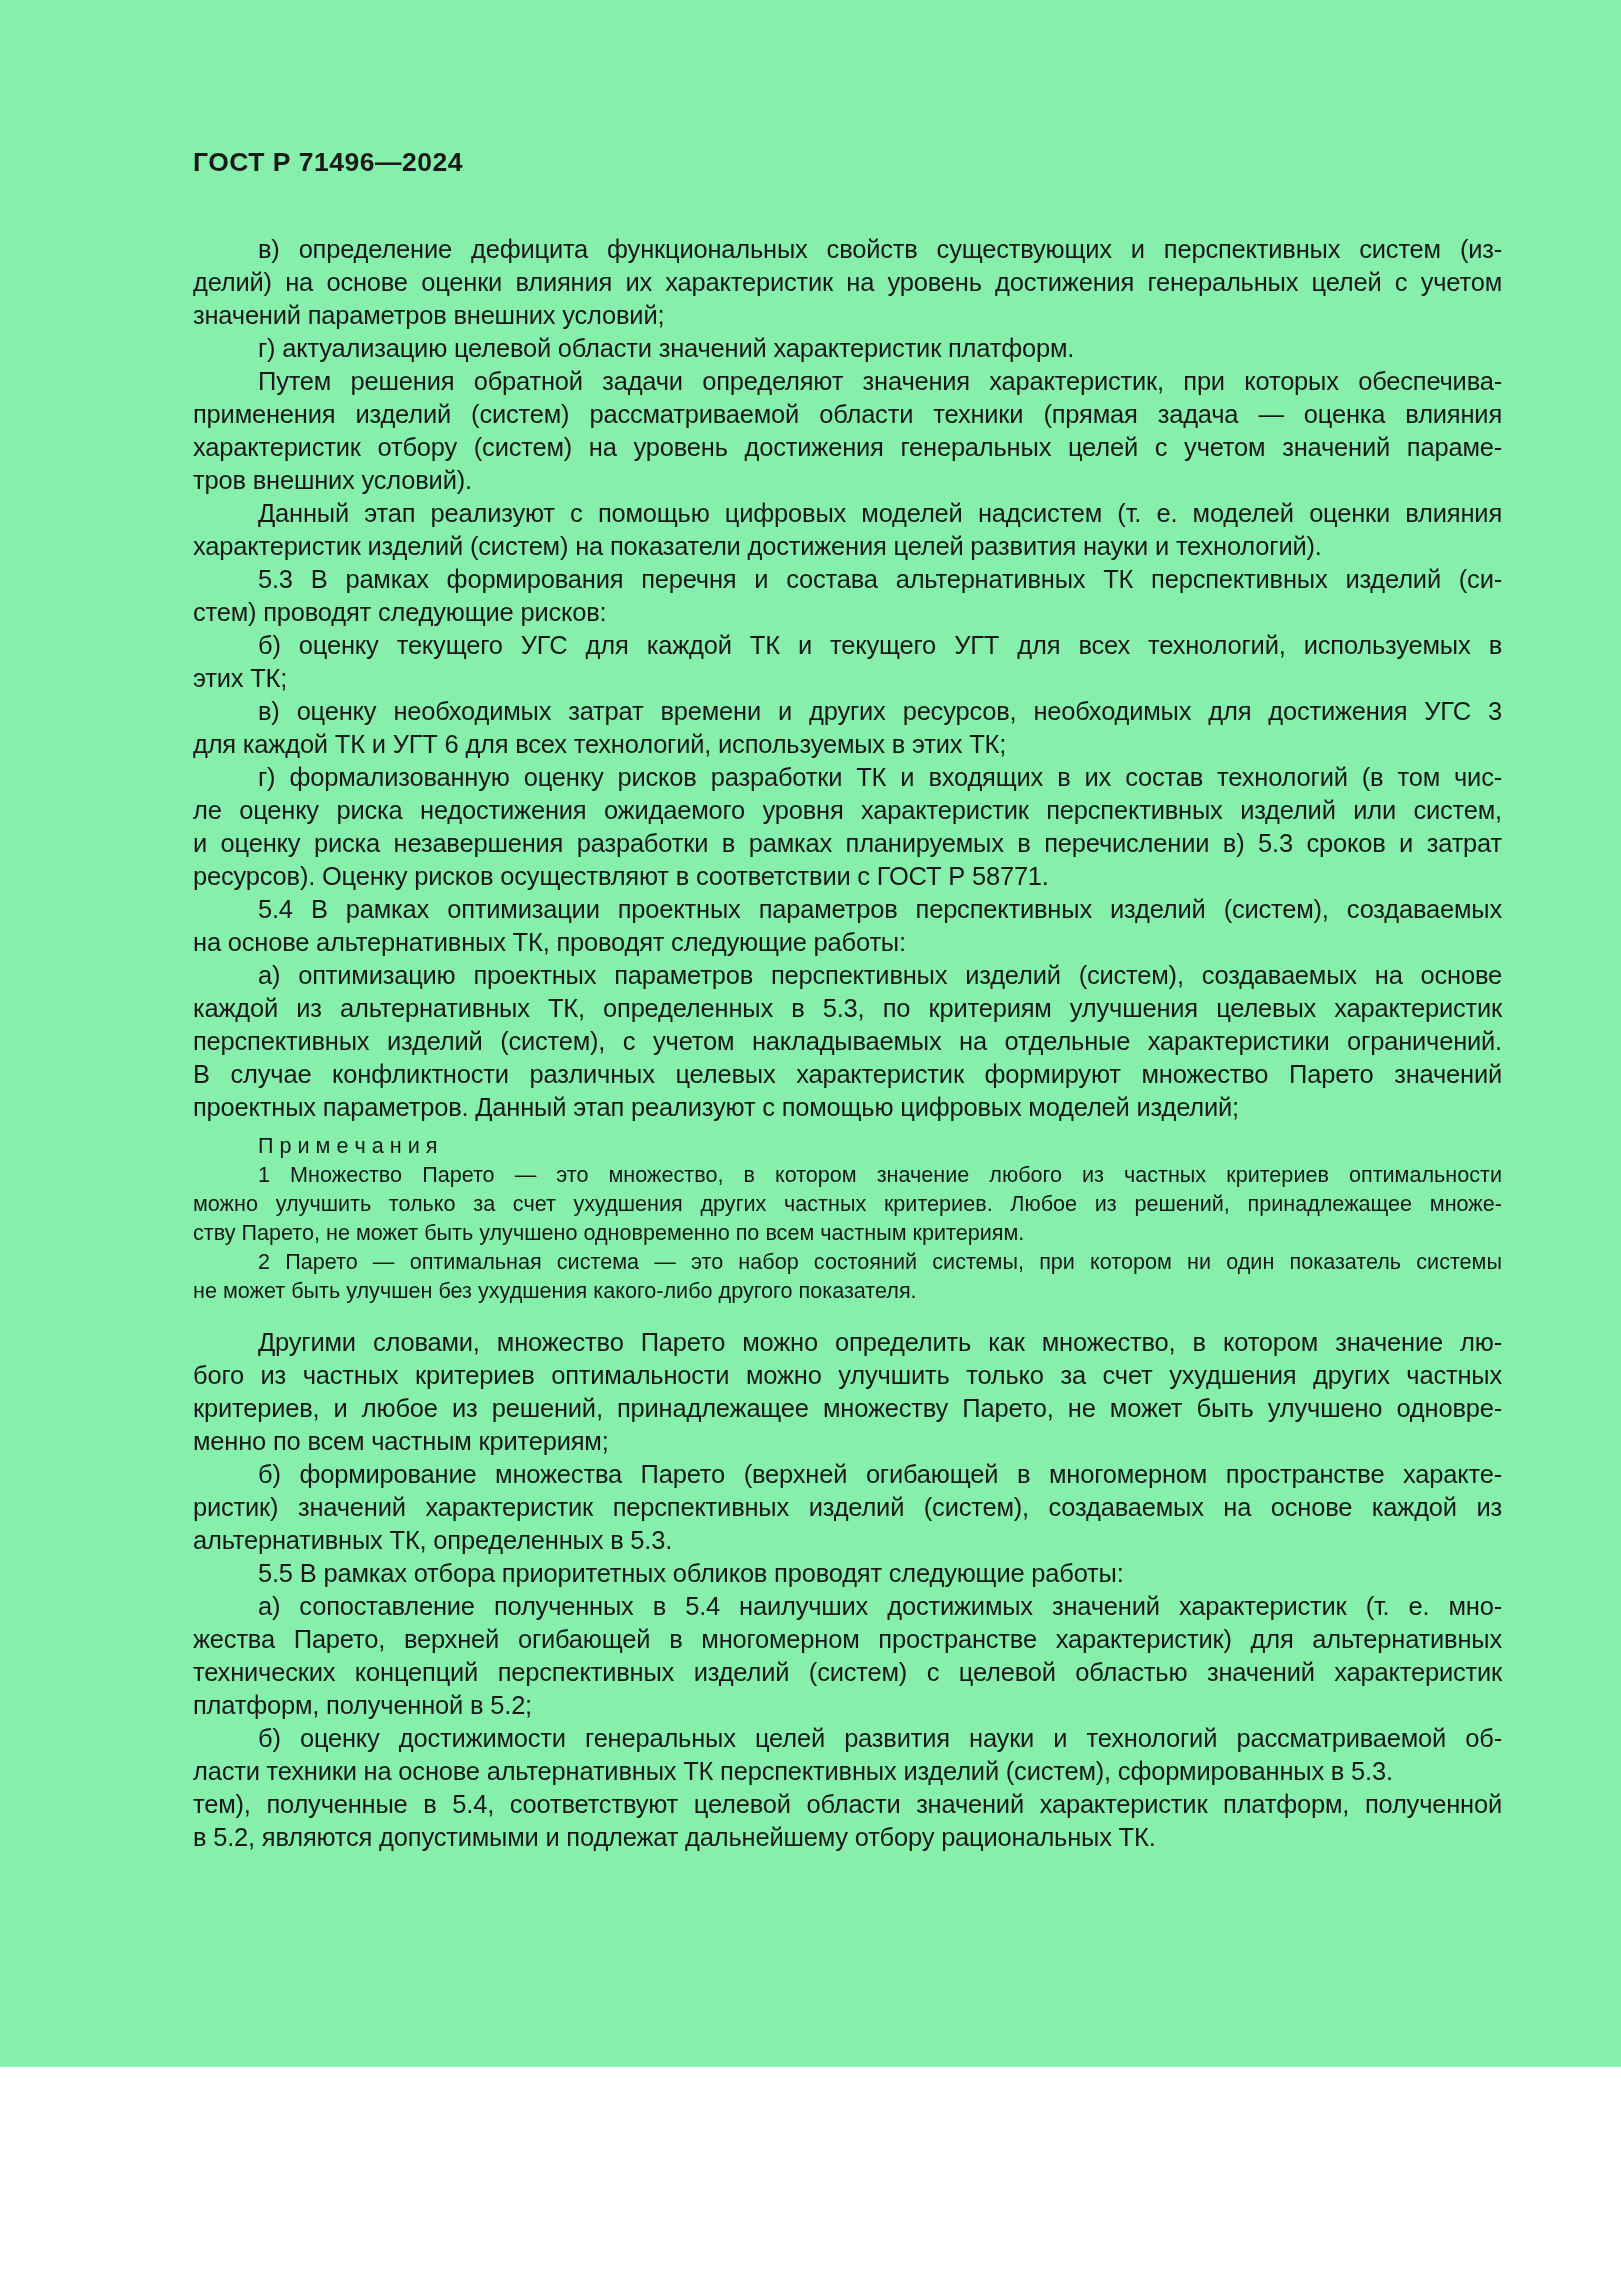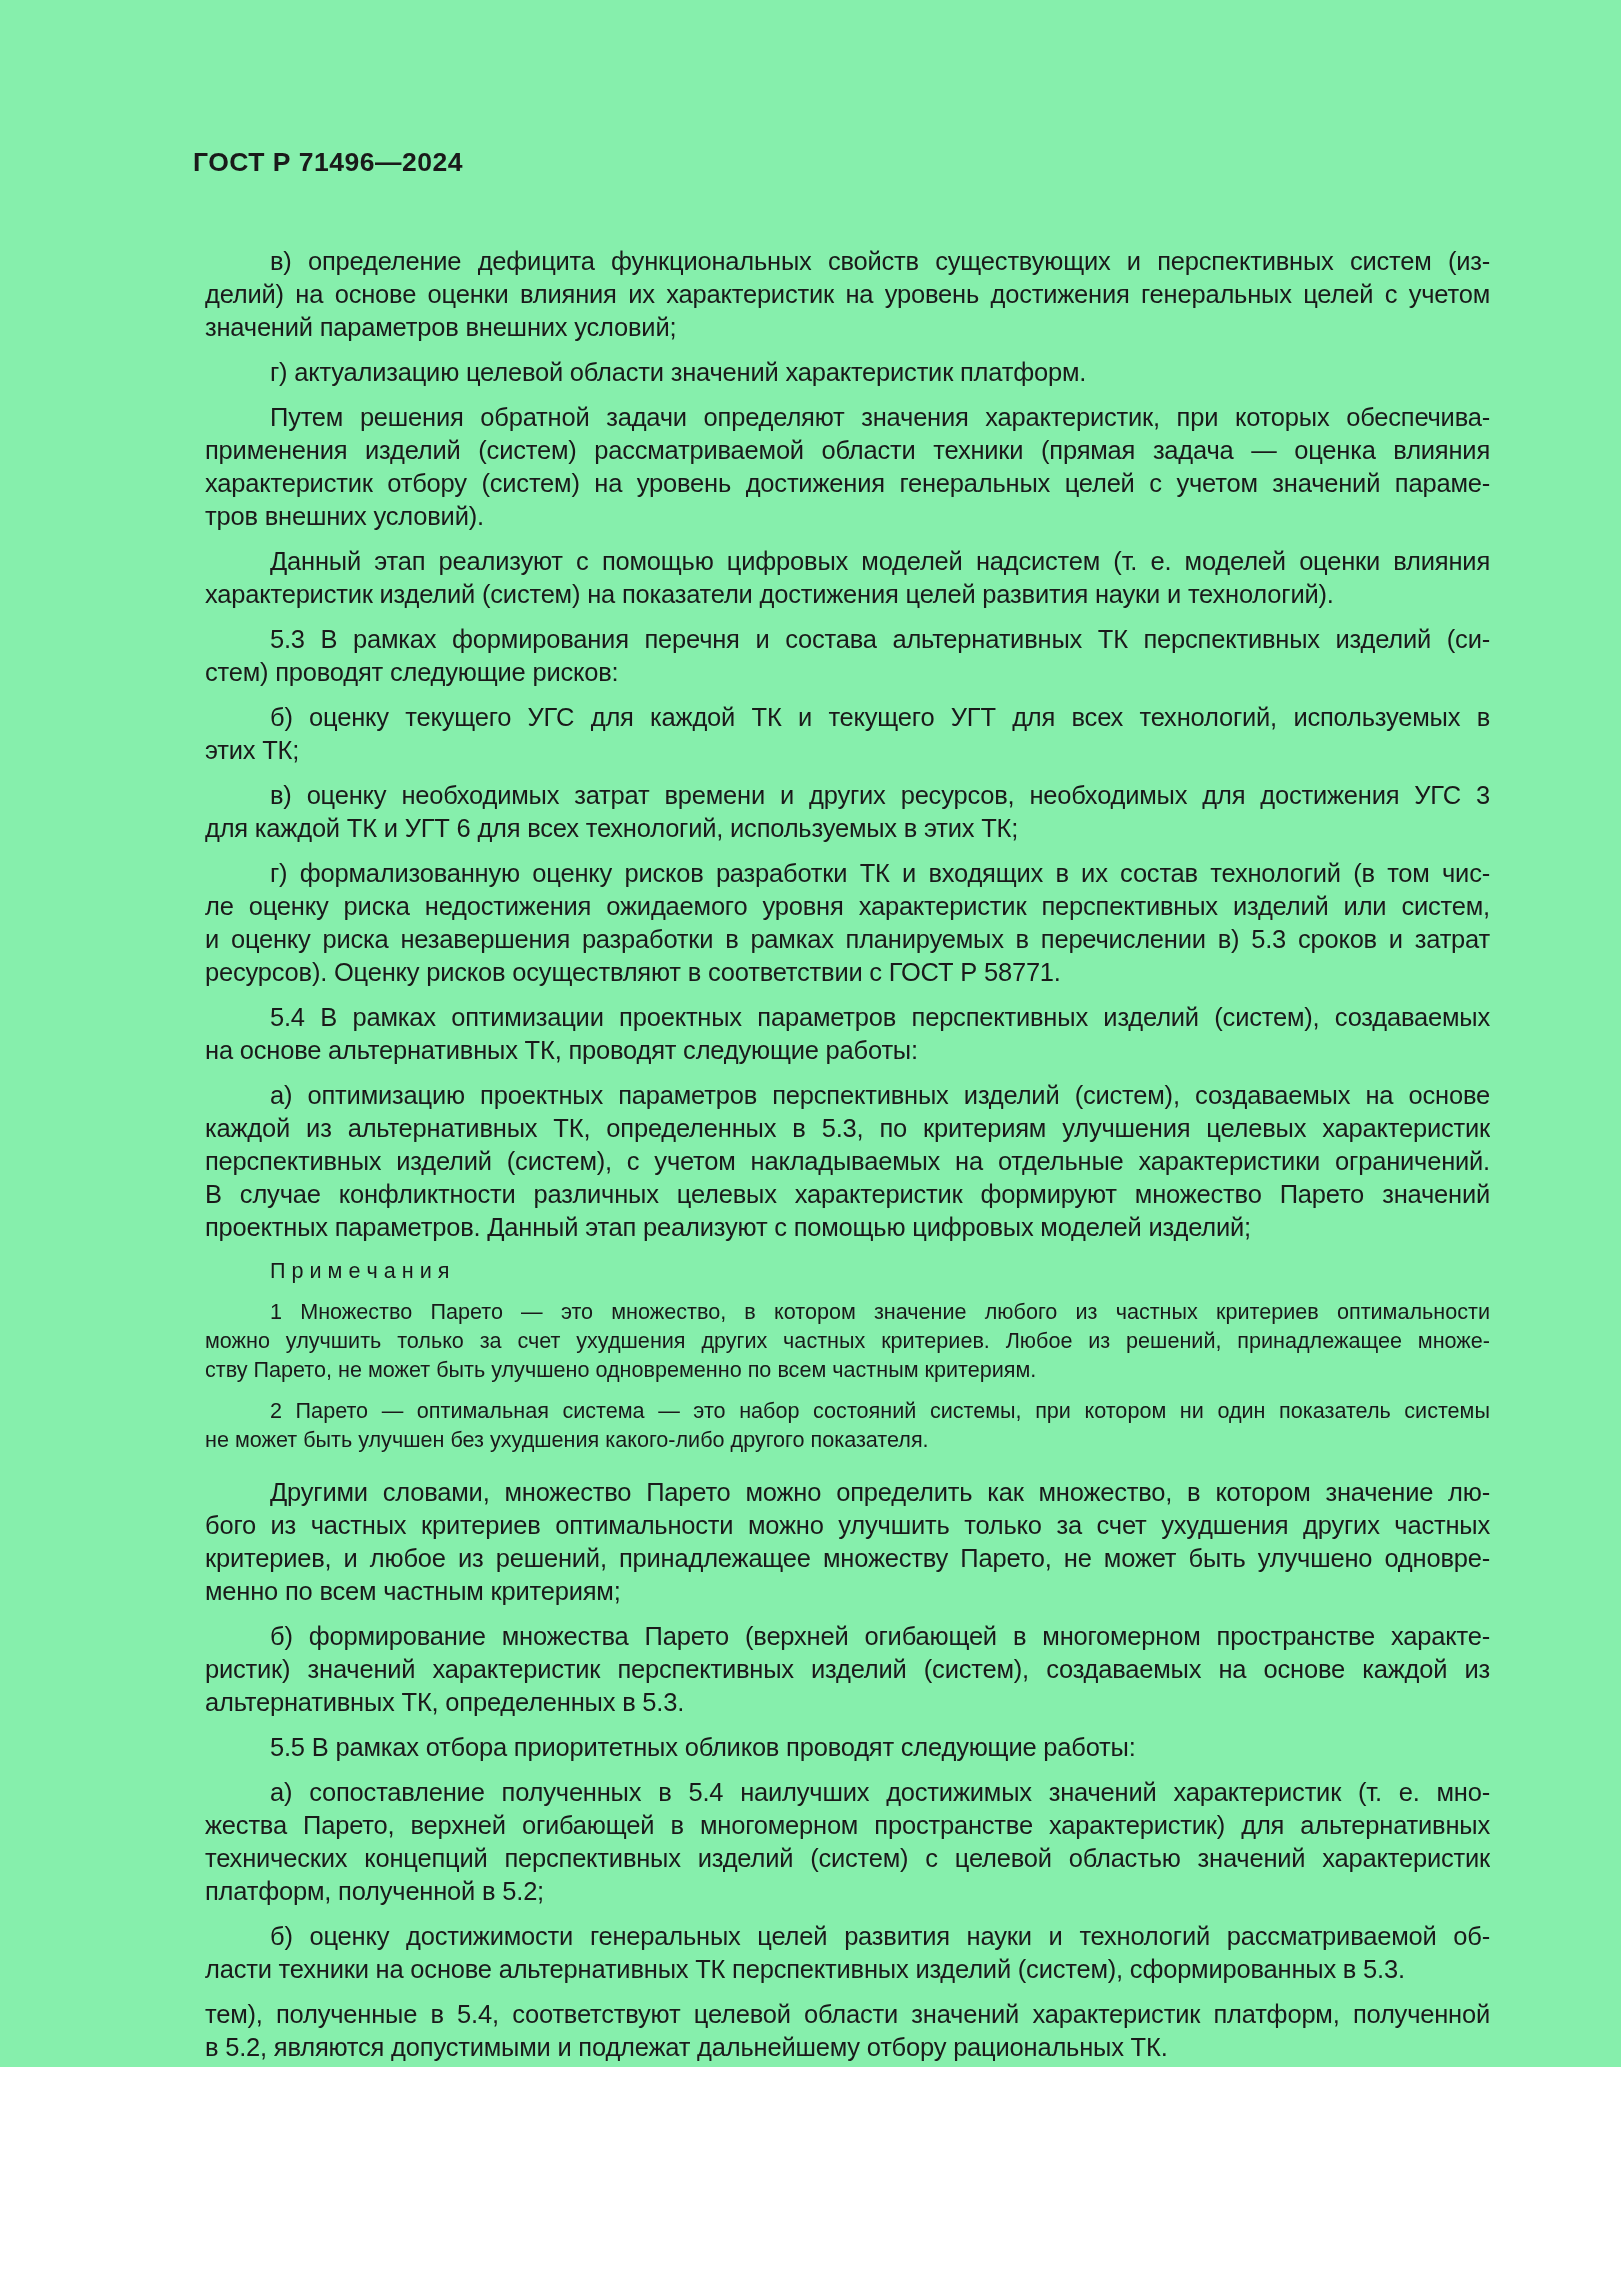--- a/index.html
+++ b/index.html
@@ -20,21 +20,21 @@
     font-weight: 700;
     letter-spacing: 0.5px;
     white-space: nowrap;
   }
   .doc-body {
     position: absolute;
     left: 193px;
     top: 233px;
     width: 1309px;
   }
-  .block { margin: 12px; }
+  .block { margin: 0; }
   .line {
     font-size: 25.5px;
     line-height: 33px;
     height: 33px;
     letter-spacing: -0.2px;
     text-align: justify;
     text-align-last: justify;
     overflow: hidden;
     white-space: normal;
   }

